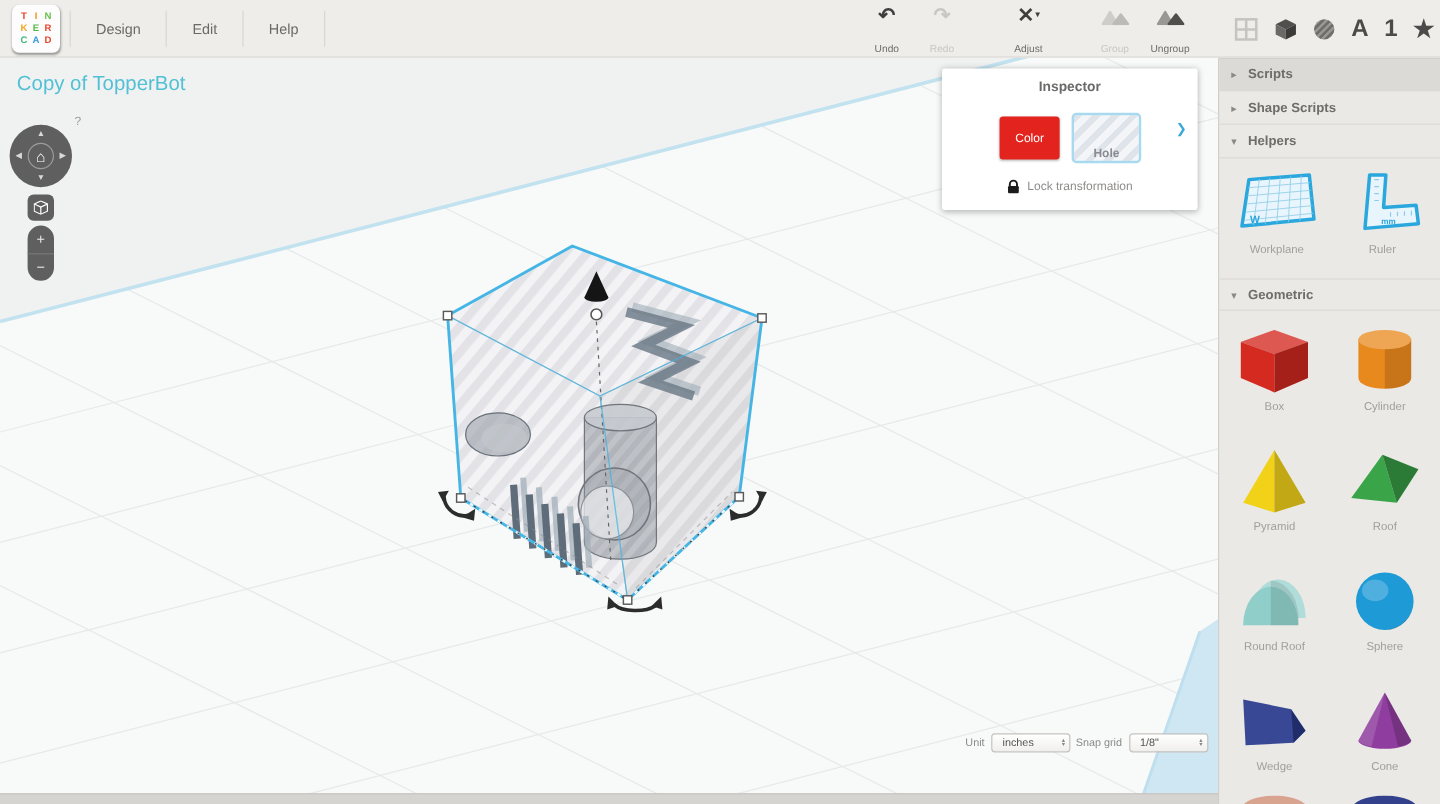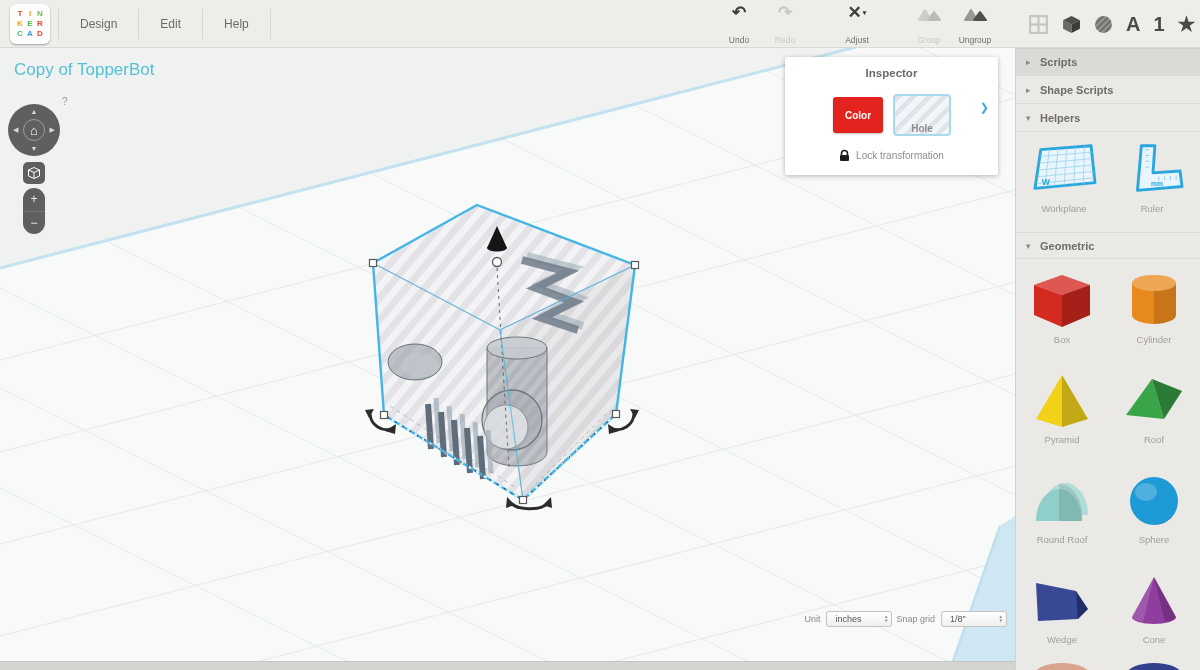--- a/index.html
+++ b/index.html
@@ -56,21 +56,21 @@
   .helpq{position:absolute;left:62px;top:48px;font-size:10px;color:#9a9a98;z-index:5}
   .viewcube-btn{position:absolute;left:23px;top:114px;width:22px;height:22px;border-radius:5px;background:#5f5f5f;display:flex;align-items:center;justify-content:center;z-index:5;cursor:pointer}
   .zoom-pill{position:absolute;left:23px;top:140px;width:22px;height:46px;border-radius:11px;background:#5f5f5f;display:flex;flex-direction:column;z-index:5}
   .zoom-pill div{flex:1;display:flex;align-items:center;justify-content:center;color:#e8e8e8;font-size:12px;cursor:pointer}
   .zoom-pill .zin{border-bottom:1px solid #787878}
 
   
   .inspector{position:absolute;left:785px;top:9px;width:213px;height:118px;background:#fff;border-radius:2px;box-shadow:0 1px 5px rgba(0,0,0,.28);z-index:10}
   .insp-title{text-align:center;font-size:11.5px;font-weight:bold;color:#6b6a68;margin-top:10px}
   .swatch-color{position:absolute;left:48px;top:40px;width:50px;height:36px;border-radius:3px;background:var(--c,#e3231d);display:flex;align-items:center;justify-content:center;cursor:pointer;box-shadow:0 1px 2px rgba(0,0,0,.25)}
-  .swatch-color span{color:#fff;font-size:10px;font-weight:bold}
+  .swatch-color span{color:#fff;font-size:10px;font-weight:normal}
   .swatch-hole{position:absolute;left:108px;top:37px;width:58px;height:42px;border:2px solid #a9d9ee;border-radius:4px;background:repeating-linear-gradient(135deg,#dfe3ea 0 5px,#f4f5f8 5px 11px);display:flex;align-items:flex-end;justify-content:center;cursor:pointer}
   .swatch-hole span{color:#8b8b92;font-size:10px;font-weight:bold}
   .insp-chevron{position:absolute;right:9px;top:44px;color:#39a9da;font-size:11px;cursor:pointer}
   .lock-row{position:absolute;left:0;right:0;top:92px;display:flex;align-items:center;justify-content:center;gap:6px;cursor:pointer}
   .lock-row span{font-size:10px;color:#8e8d8b}
 
   
   .unit-rows{position:absolute;right:8px;top:563px;z-index:7;display:flex;flex-direction:row;gap:4px}
   .u-row{display:flex;align-items:center;justify-content:flex-end;gap:6px}
   .u-lb{font-size:9px;color:#8b8a88}

